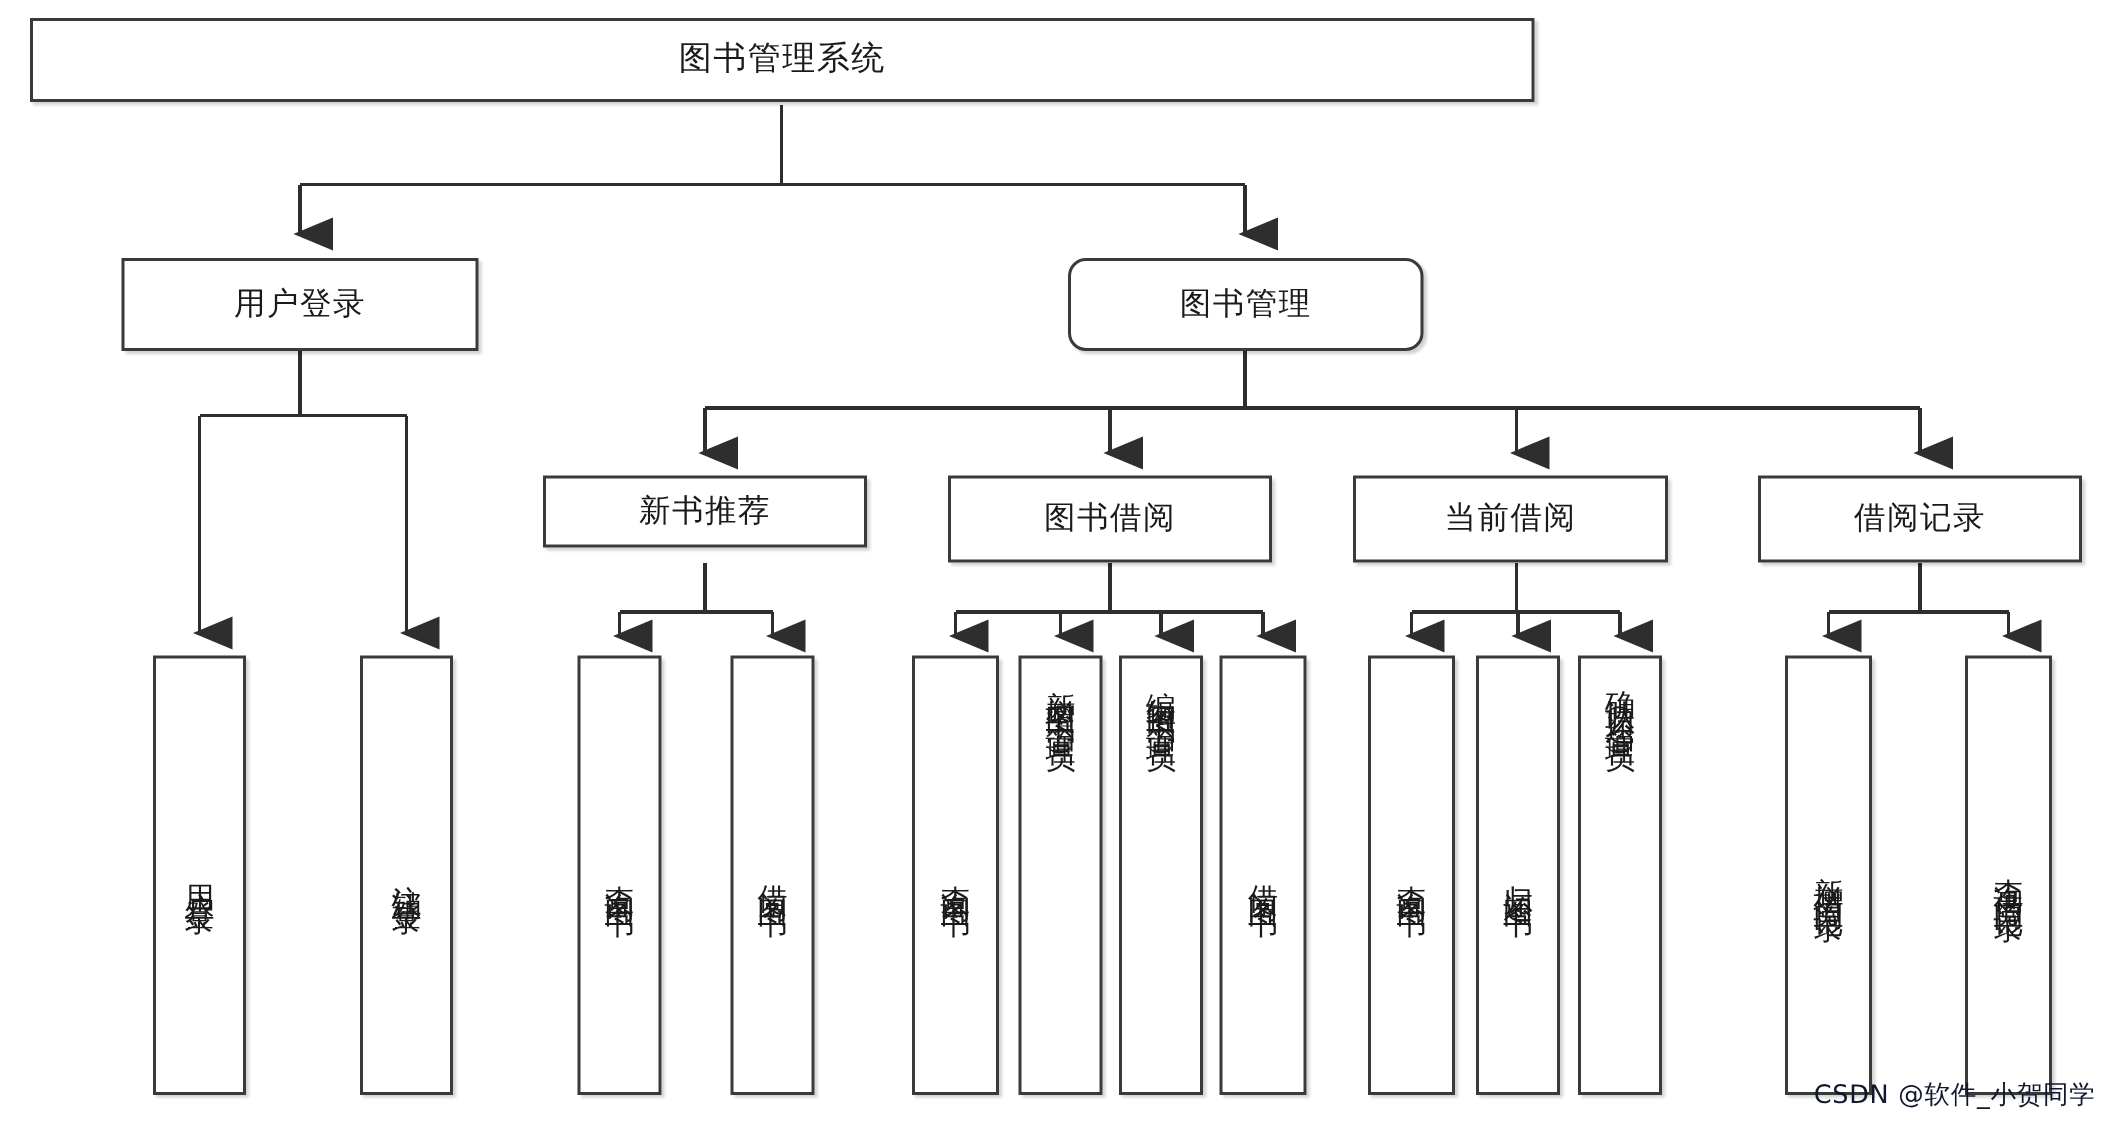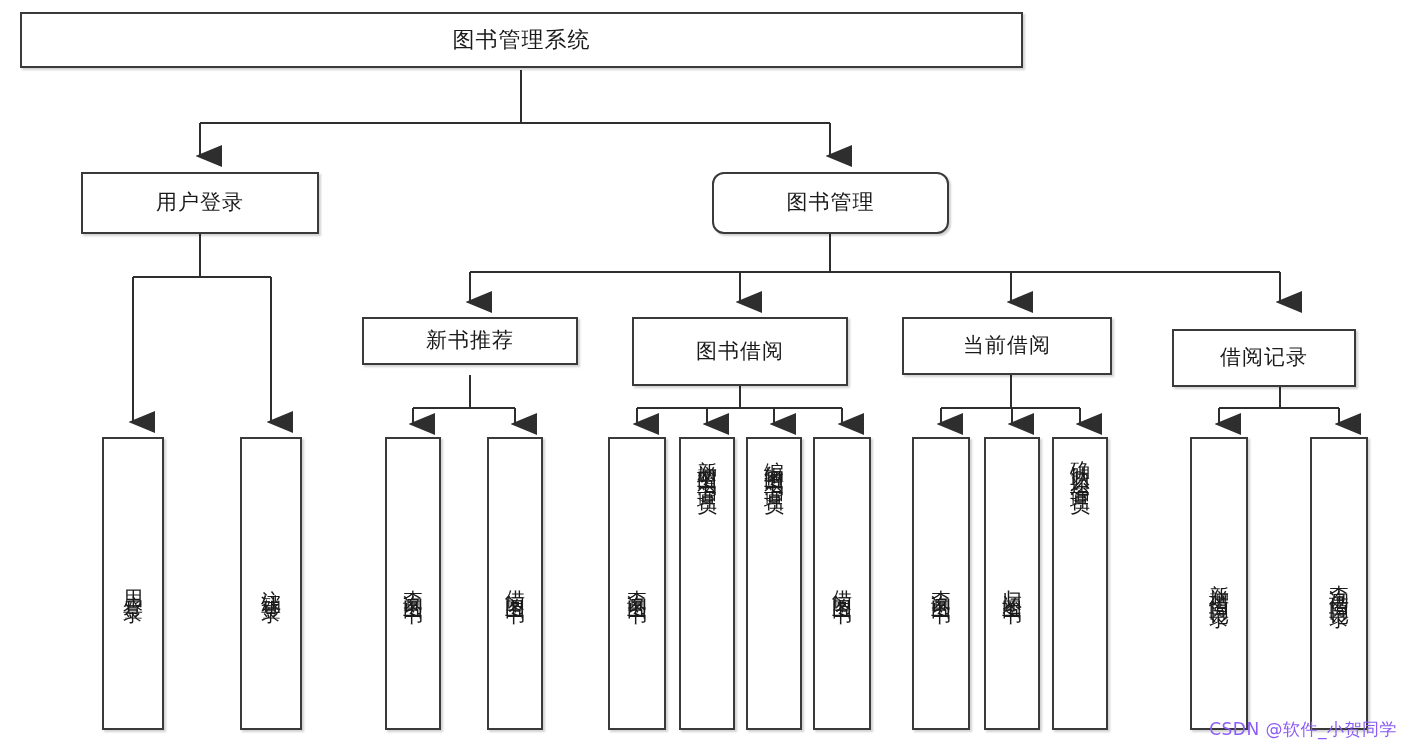--- a/index.html
+++ b/index.html
@@ -58,21 +58,21 @@
     white-space: nowrap;
     color: #1a1a1a;
   }
   .vert.center .vlabel { margin-top: auto; margin-bottom: auto; }
   .vert.topalign .vlabel { margin-top: 6px; }
   .watermark {
     position: absolute;
     right: 8px;
     bottom: 6px;
     font-size: 17px;
-    color: #8b5cf6;
+    color: #0f172a;
     letter-spacing: 0.5px;
     white-space: nowrap;
   }
 </style>
 </head>
 <body>
 
 <div id="canvas">
 
   <svg id="edges" viewBox="0 0 1405 747" xmlns="http://www.w3.org/2000/svg">
@@ -134,27 +134,27 @@
   <div class="node horiz" style="left:81px; top:172px; width:238px; height:62px;">
     <span>用户登录</span>
   </div>
   <div class="node horiz" style="left:712px; top:172px; width:237px; height:62px;border-radius:12px;">
     <span>图书管理</span>
   </div>
 
   <div class="node horiz" style="left:362px; top:317px; width:216px; height:48px;">
     <span>新书推荐</span>
   </div>
-  <div class="node horiz" style="left:632px; top:317px; width:216px; height:69px;font-family:Liberation Serif, serif;">
+  <div class="node horiz" style="left:632px; top:317px; width:216px; height:58px;font-family:Liberation Serif, serif;">
     <span>图书借阅</span>
   </div>
   <div class="node horiz" style="left:902px; top:317px; width:210px; height:58px;">
     <span>当前借阅</span>
   </div>
-  <div class="node horiz" style="left:1172px; top:317px; width:184px; height:58px;margin-top:12px;">
+  <div class="node horiz" style="left:1172px; top:317px; width:216px; height:58px;">
     <span>借阅记录</span>
   </div>
 
   <div class="node vert center" style="left:102px; top:437px; width:62px; height:293px;">
     <span class="vlabel">用户登录</span>
   </div>
   <div class="node vert center" style="left:240px; top:437px; width:62px; height:293px;">
     <span class="vlabel">注销登录</span>
   </div>
 

